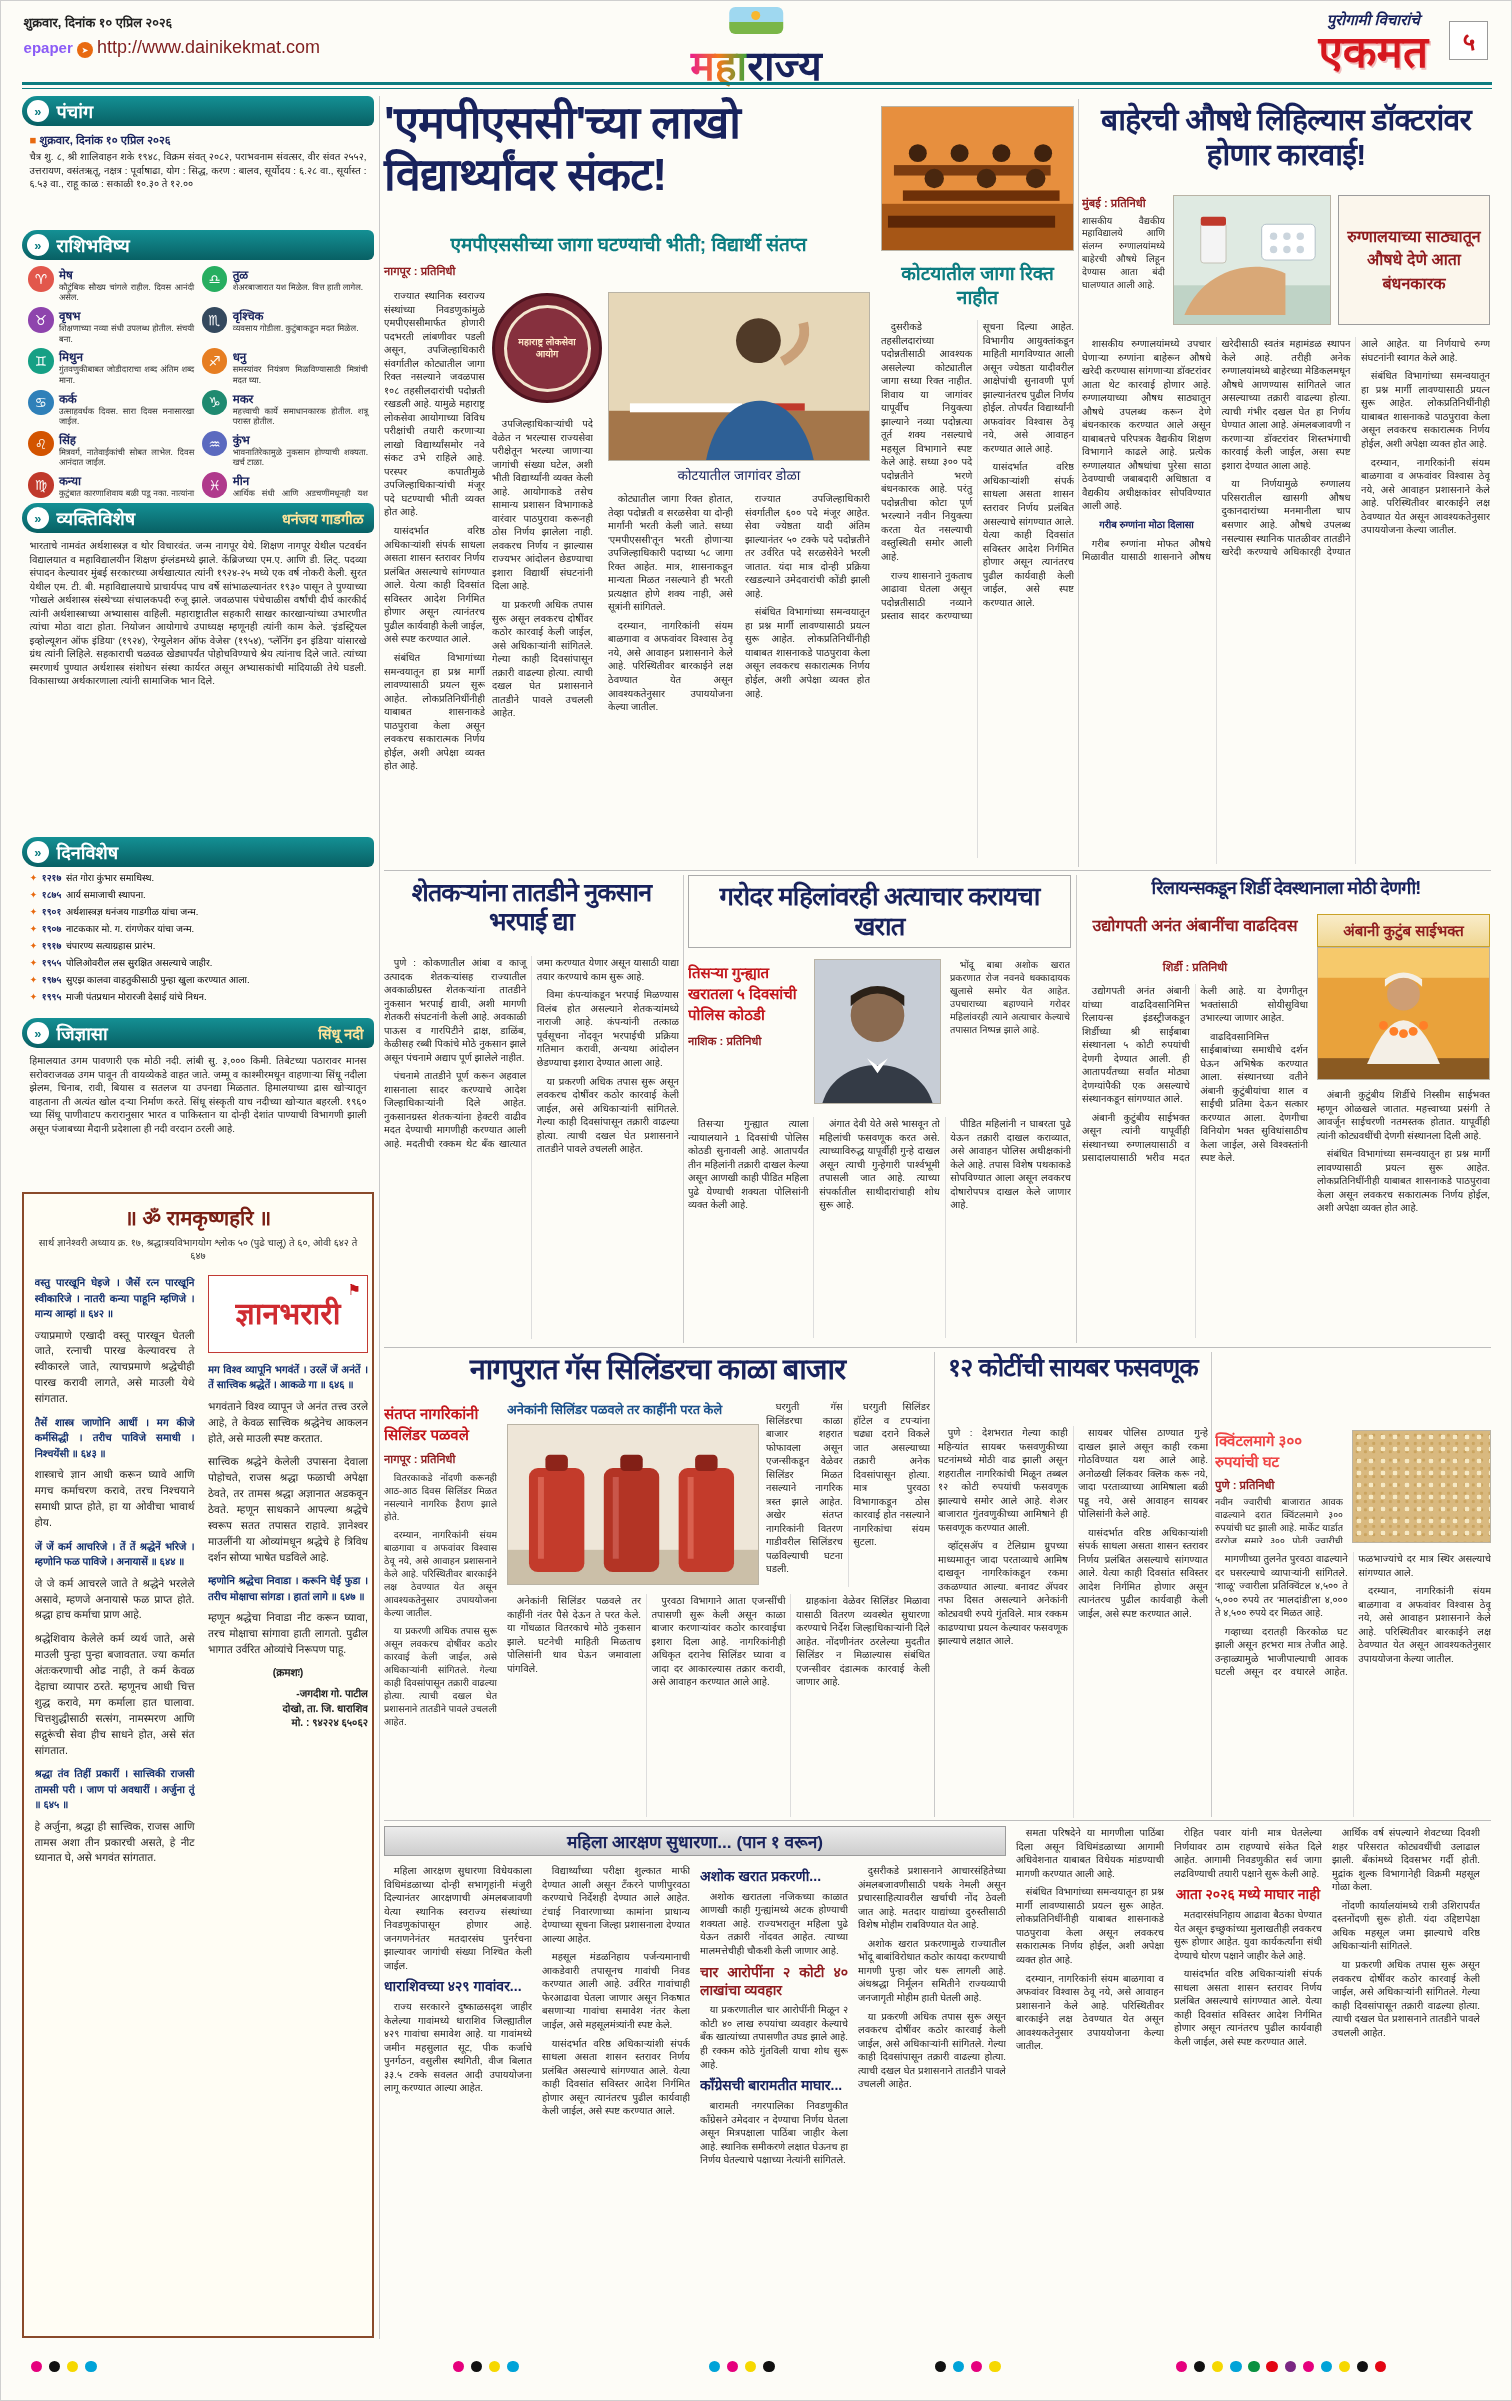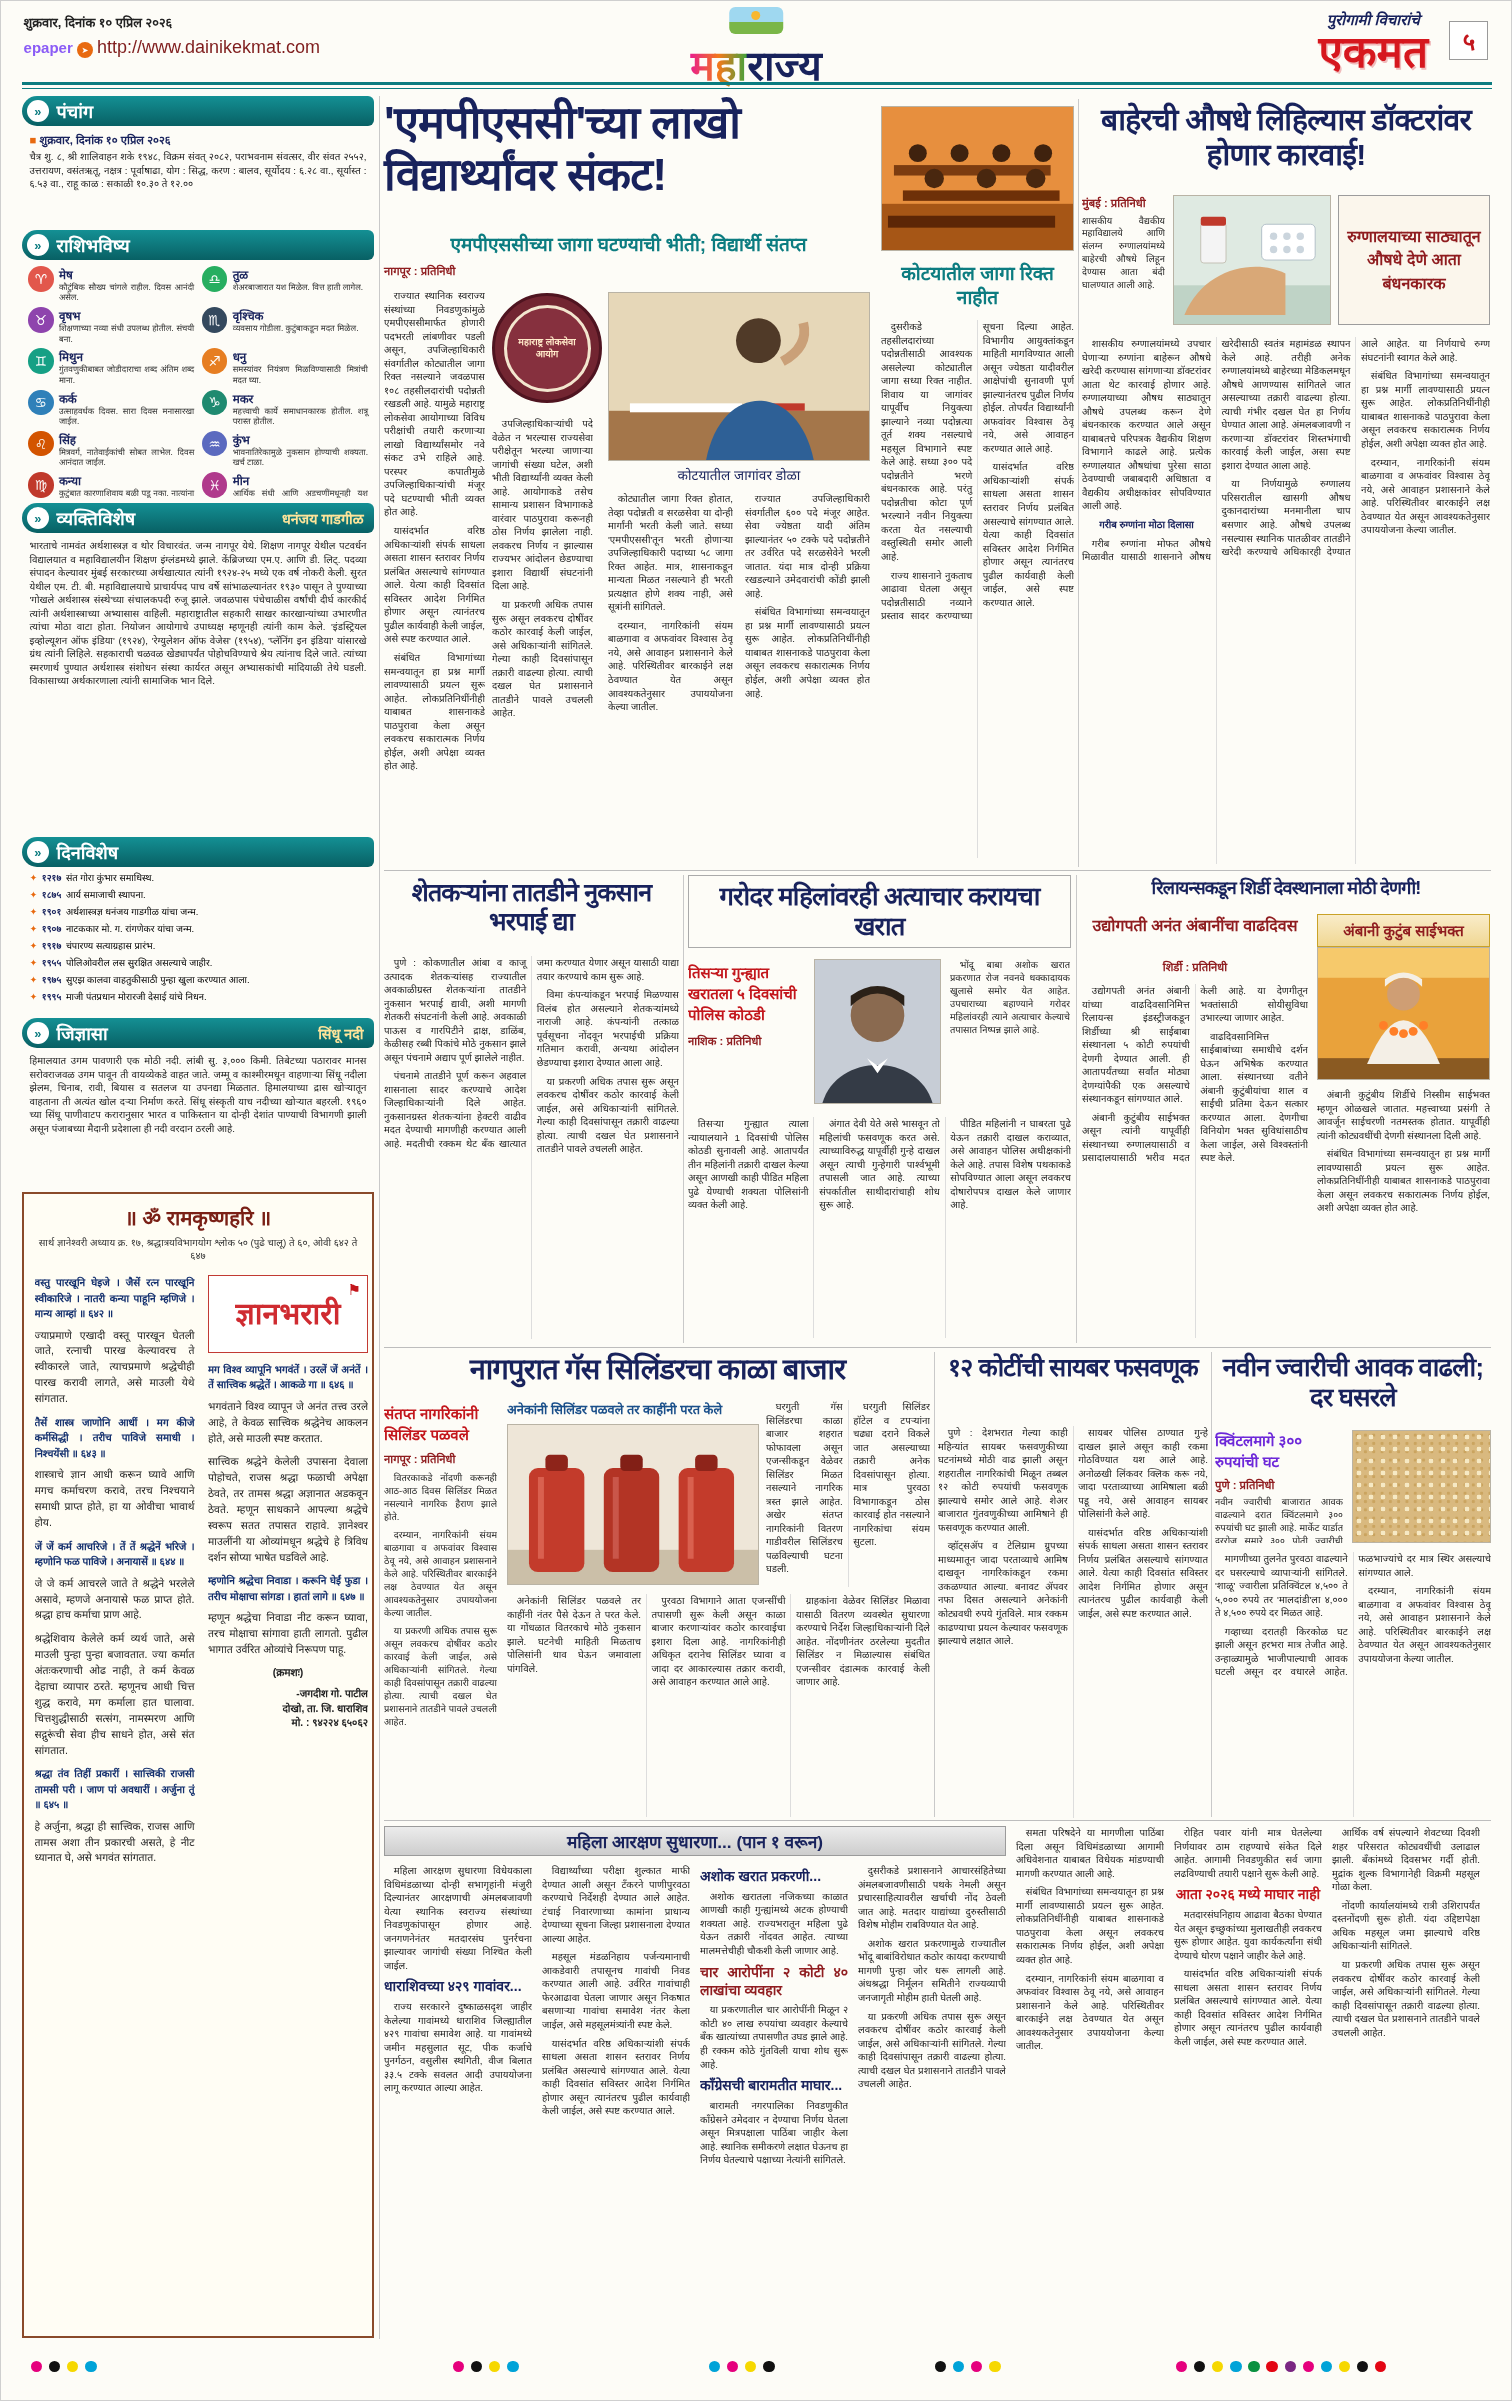--- a/index.html
+++ b/index.html
@@ -453,23 +453,22 @@
   </div>
 
   <h2 class="abs hl center" style="left:937px;top:1352px;width:270px;font-size:25px">१२ कोटींची सायबर फसवणूक</h2>
   <div class="abs bodytxt cols2" style="left:937px;top:1425px;width:270px;height:392px">
     <p>पुणे : देशभरात गेल्या काही महिन्यांत सायबर फसवणुकीच्या घटनांमध्ये मोठी वाढ झाली असून शहरातील नागरिकांची मिळून तब्बल १२ कोटी रुपयांची फसवणूक झाल्याचे समोर आले आहे. शेअर बाजारात गुंतवणुकीच्या आमिषाने ही फसवणूक करण्यात आली.</p>
     <p>व्हॉट्सॲप व टेलिग्राम ग्रुपच्या माध्यमातून जादा परताव्याचे आमिष दाखवून नागरिकांकडून रकमा उकळण्यात आल्या. बनावट ॲपवर नफा दिसत असल्याने अनेकांनी कोट्यवधी रुपये गुंतविले. मात्र रक्कम काढण्याचा प्रयत्न केल्यावर फसवणूक झाल्याचे लक्षात आले.</p>
     <p>सायबर पोलिस ठाण्यात गुन्हे दाखल झाले असून काही रकमा गोठविण्यात यश आले आहे. अनोळखी लिंकवर क्लिक करू नये, जादा परताव्याच्या आमिषाला बळी पडू नये, असे आवाहन सायबर पोलिसांनी केले आहे.</p>
     <p>यासंदर्भात वरिष्ठ अधिकाऱ्यांशी संपर्क साधला असता शासन स्तरावर निर्णय प्रलंबित असल्याचे सांगण्यात आले. येत्या काही दिवसांत सविस्तर आदेश निर्गमित होणार असून त्यानंतरच पुढील कार्यवाही केली जाईल, असे स्पष्ट करण्यात आले.</p>
   </div>
 
-  <h2 class="abs hl center" style="left:1214px;top:1352px;width:276px;font-size:25.6px">नवीन ज्वारीची आवक वाढली; दर घसरले</h2>
   <div class="abs" style="left:1214px;top:1429px;width:128px;height:113px;overflow:hidden">
-    <div class="redsub" style="color:#6d28d9">क्विंटलमागे ३०० रुपयांची घट</div>
+    <div class="redsub" style="color:#ef4444">क्विंटलमागे ३०० रुपयांची घट</div>
     <div class="byline" style="margin:4.5px 0">पुणे : प्रतिनिधी</div>
     <div class="bodytxt sm">नवीन ज्वारीची बाजारात आवक वाढल्याने दरात क्विंटलमागे ३०० रुपयांची घट झाली आहे. मार्केट यार्डात दररोज सुमारे ३०० पोती ज्वारीची आवक होत आहे.</div>
   </div>
   <div class="abs photo jowar-bg" style="left:1351px;top:1429px;width:139px;height:113px"></div>
   <div class="abs bodytxt cols2" style="left:1214px;top:1551px;width:276px;height:265px">
     <p>मागणीच्या तुलनेत पुरवठा वाढल्याने दर घसरल्याचे व्यापाऱ्यांनी सांगितले. 'शाळू' ज्वारीला प्रतिक्विंटल ४,५०० ते ५,००० रुपये तर 'मालदांडी'ला ४,००० ते ४,५०० रुपये दर मिळत आहे.</p>
     <p>गव्हाच्या दरातही किरकोळ घट झाली असून हरभरा मात्र तेजीत आहे. उन्हाळ्यामुळे भाजीपाल्याची आवक घटली असून दर वधारले आहेत. फळभाज्यांचे दर मात्र स्थिर असल्याचे सांगण्यात आले.</p>
     <p>दरम्यान, नागरिकांनी संयम बाळगावा व अफवांवर विश्वास ठेवू नये, असे आवाहन प्रशासनाने केले आहे. परिस्थितीवर बारकाईने लक्ष ठेवण्यात येत असून आवश्यकतेनुसार उपाययोजना केल्या जातील.</p>
   </div>
 

